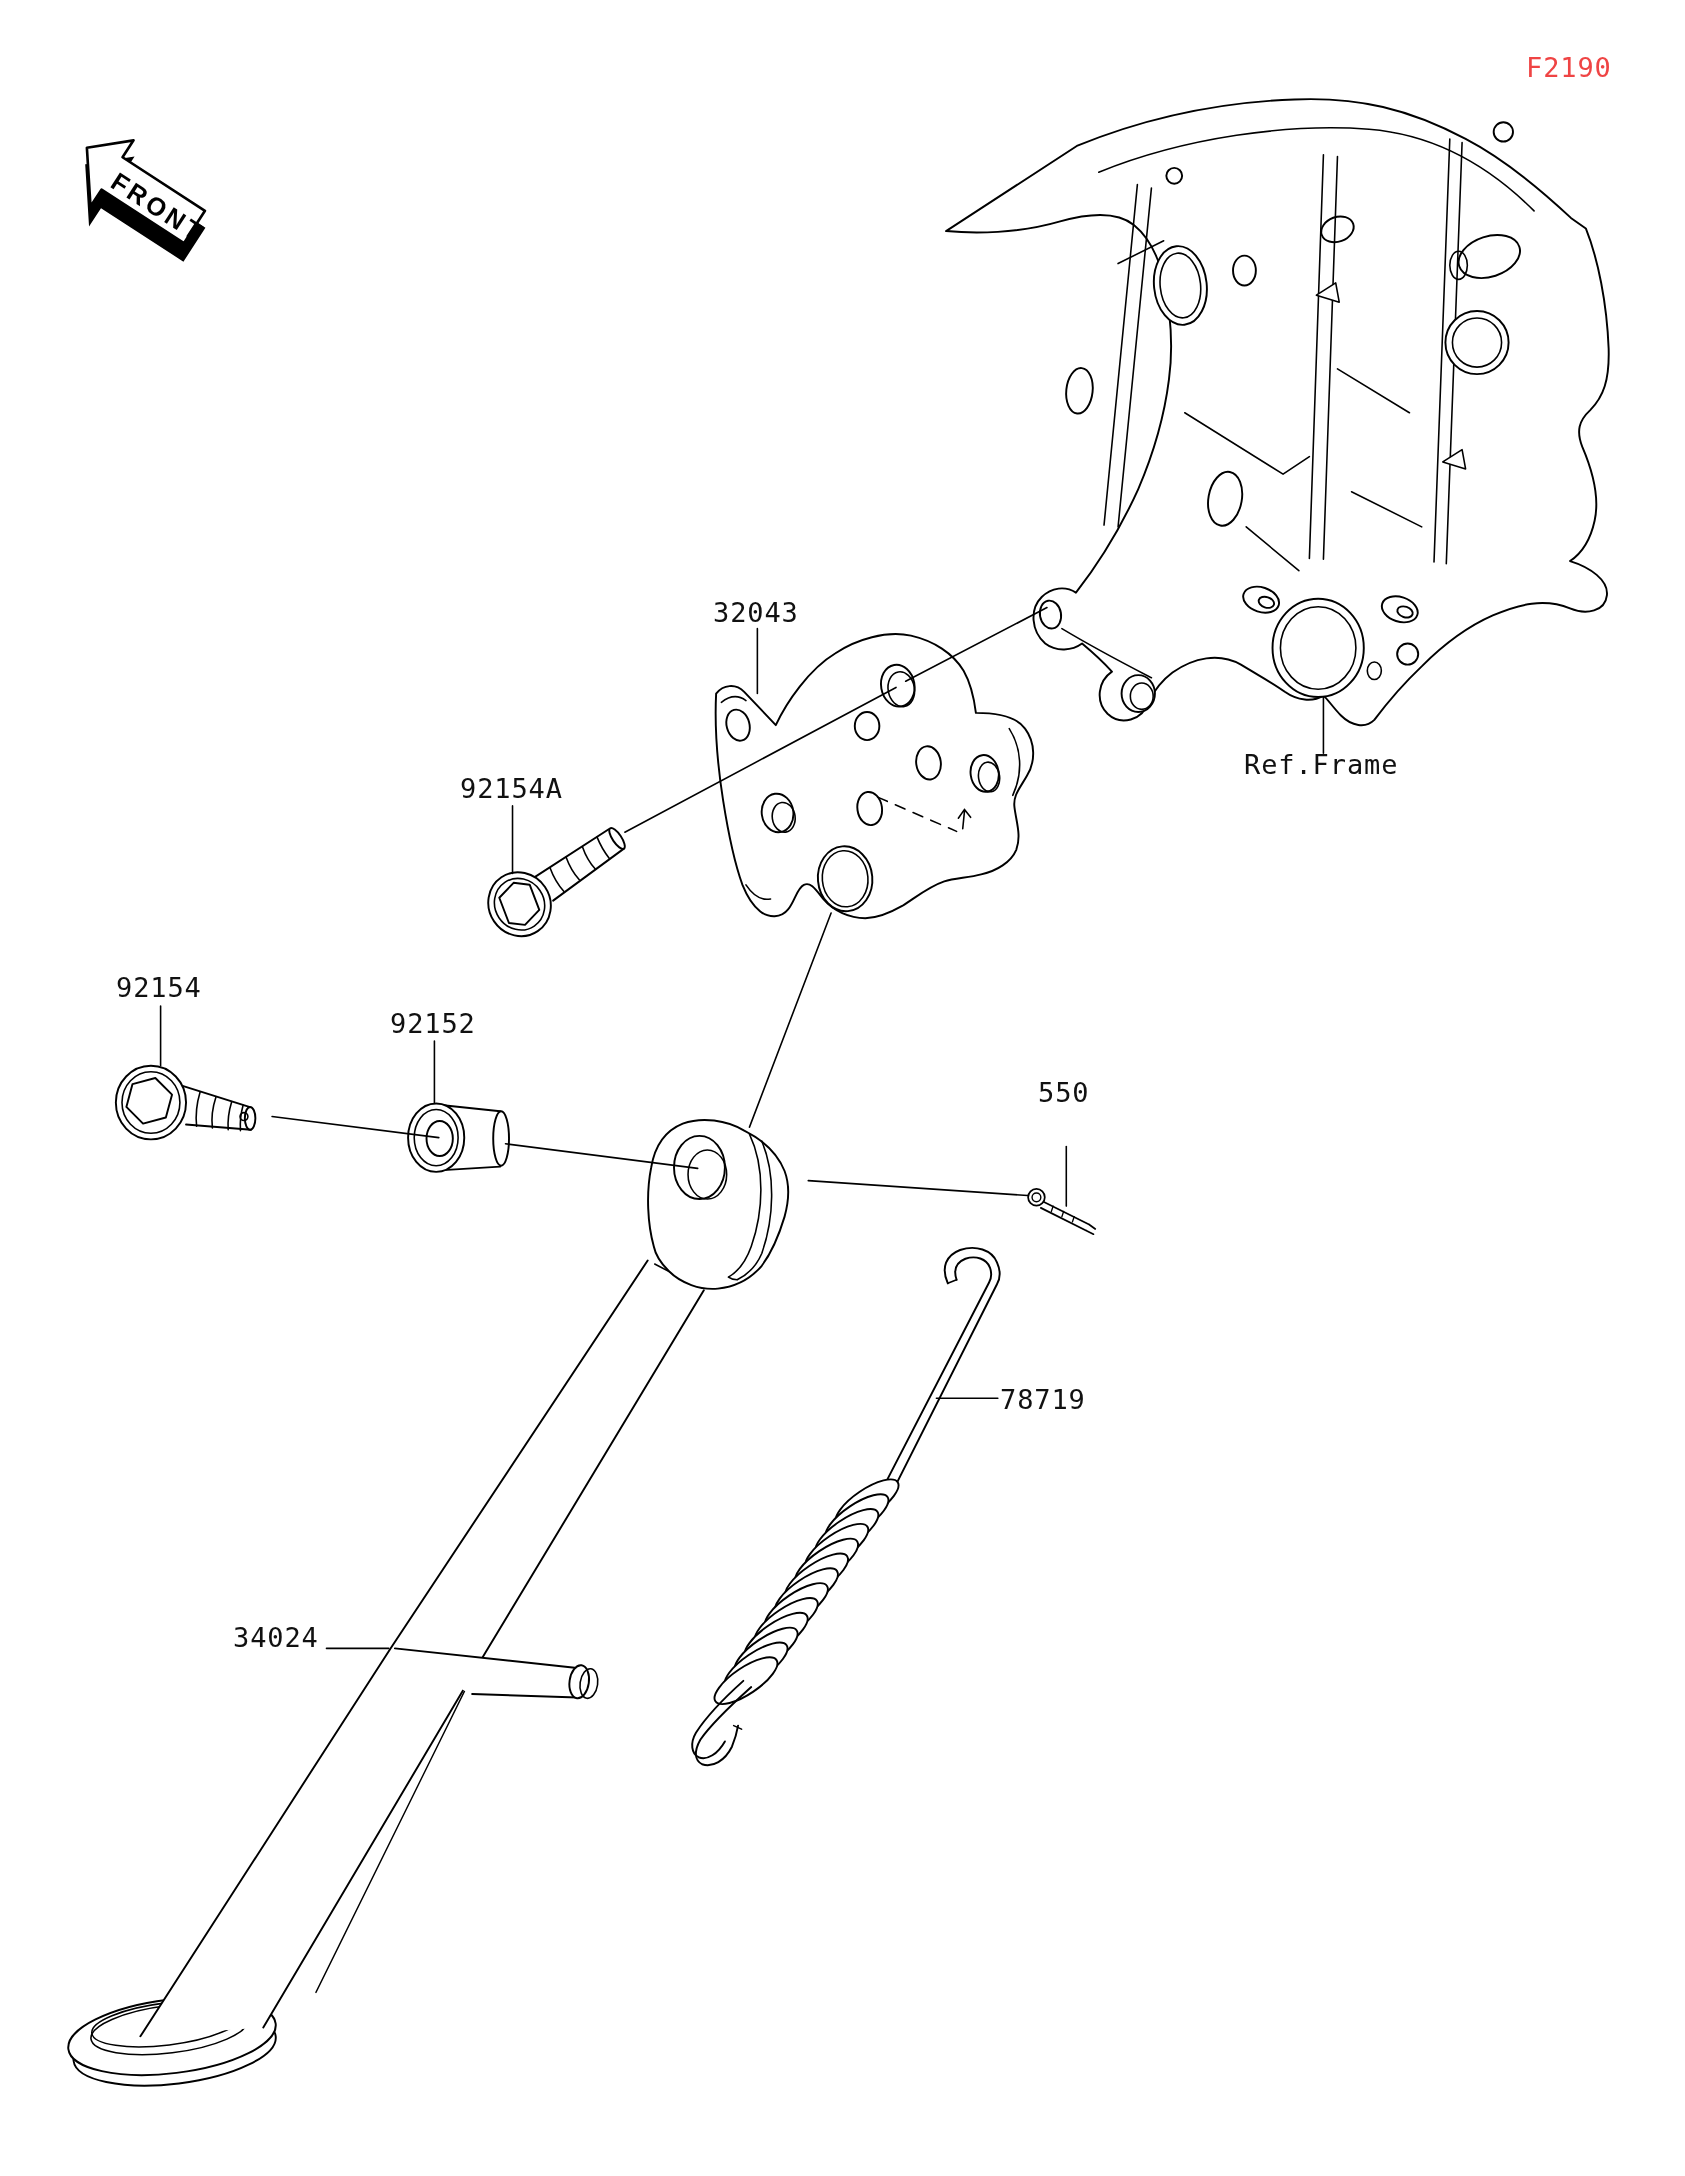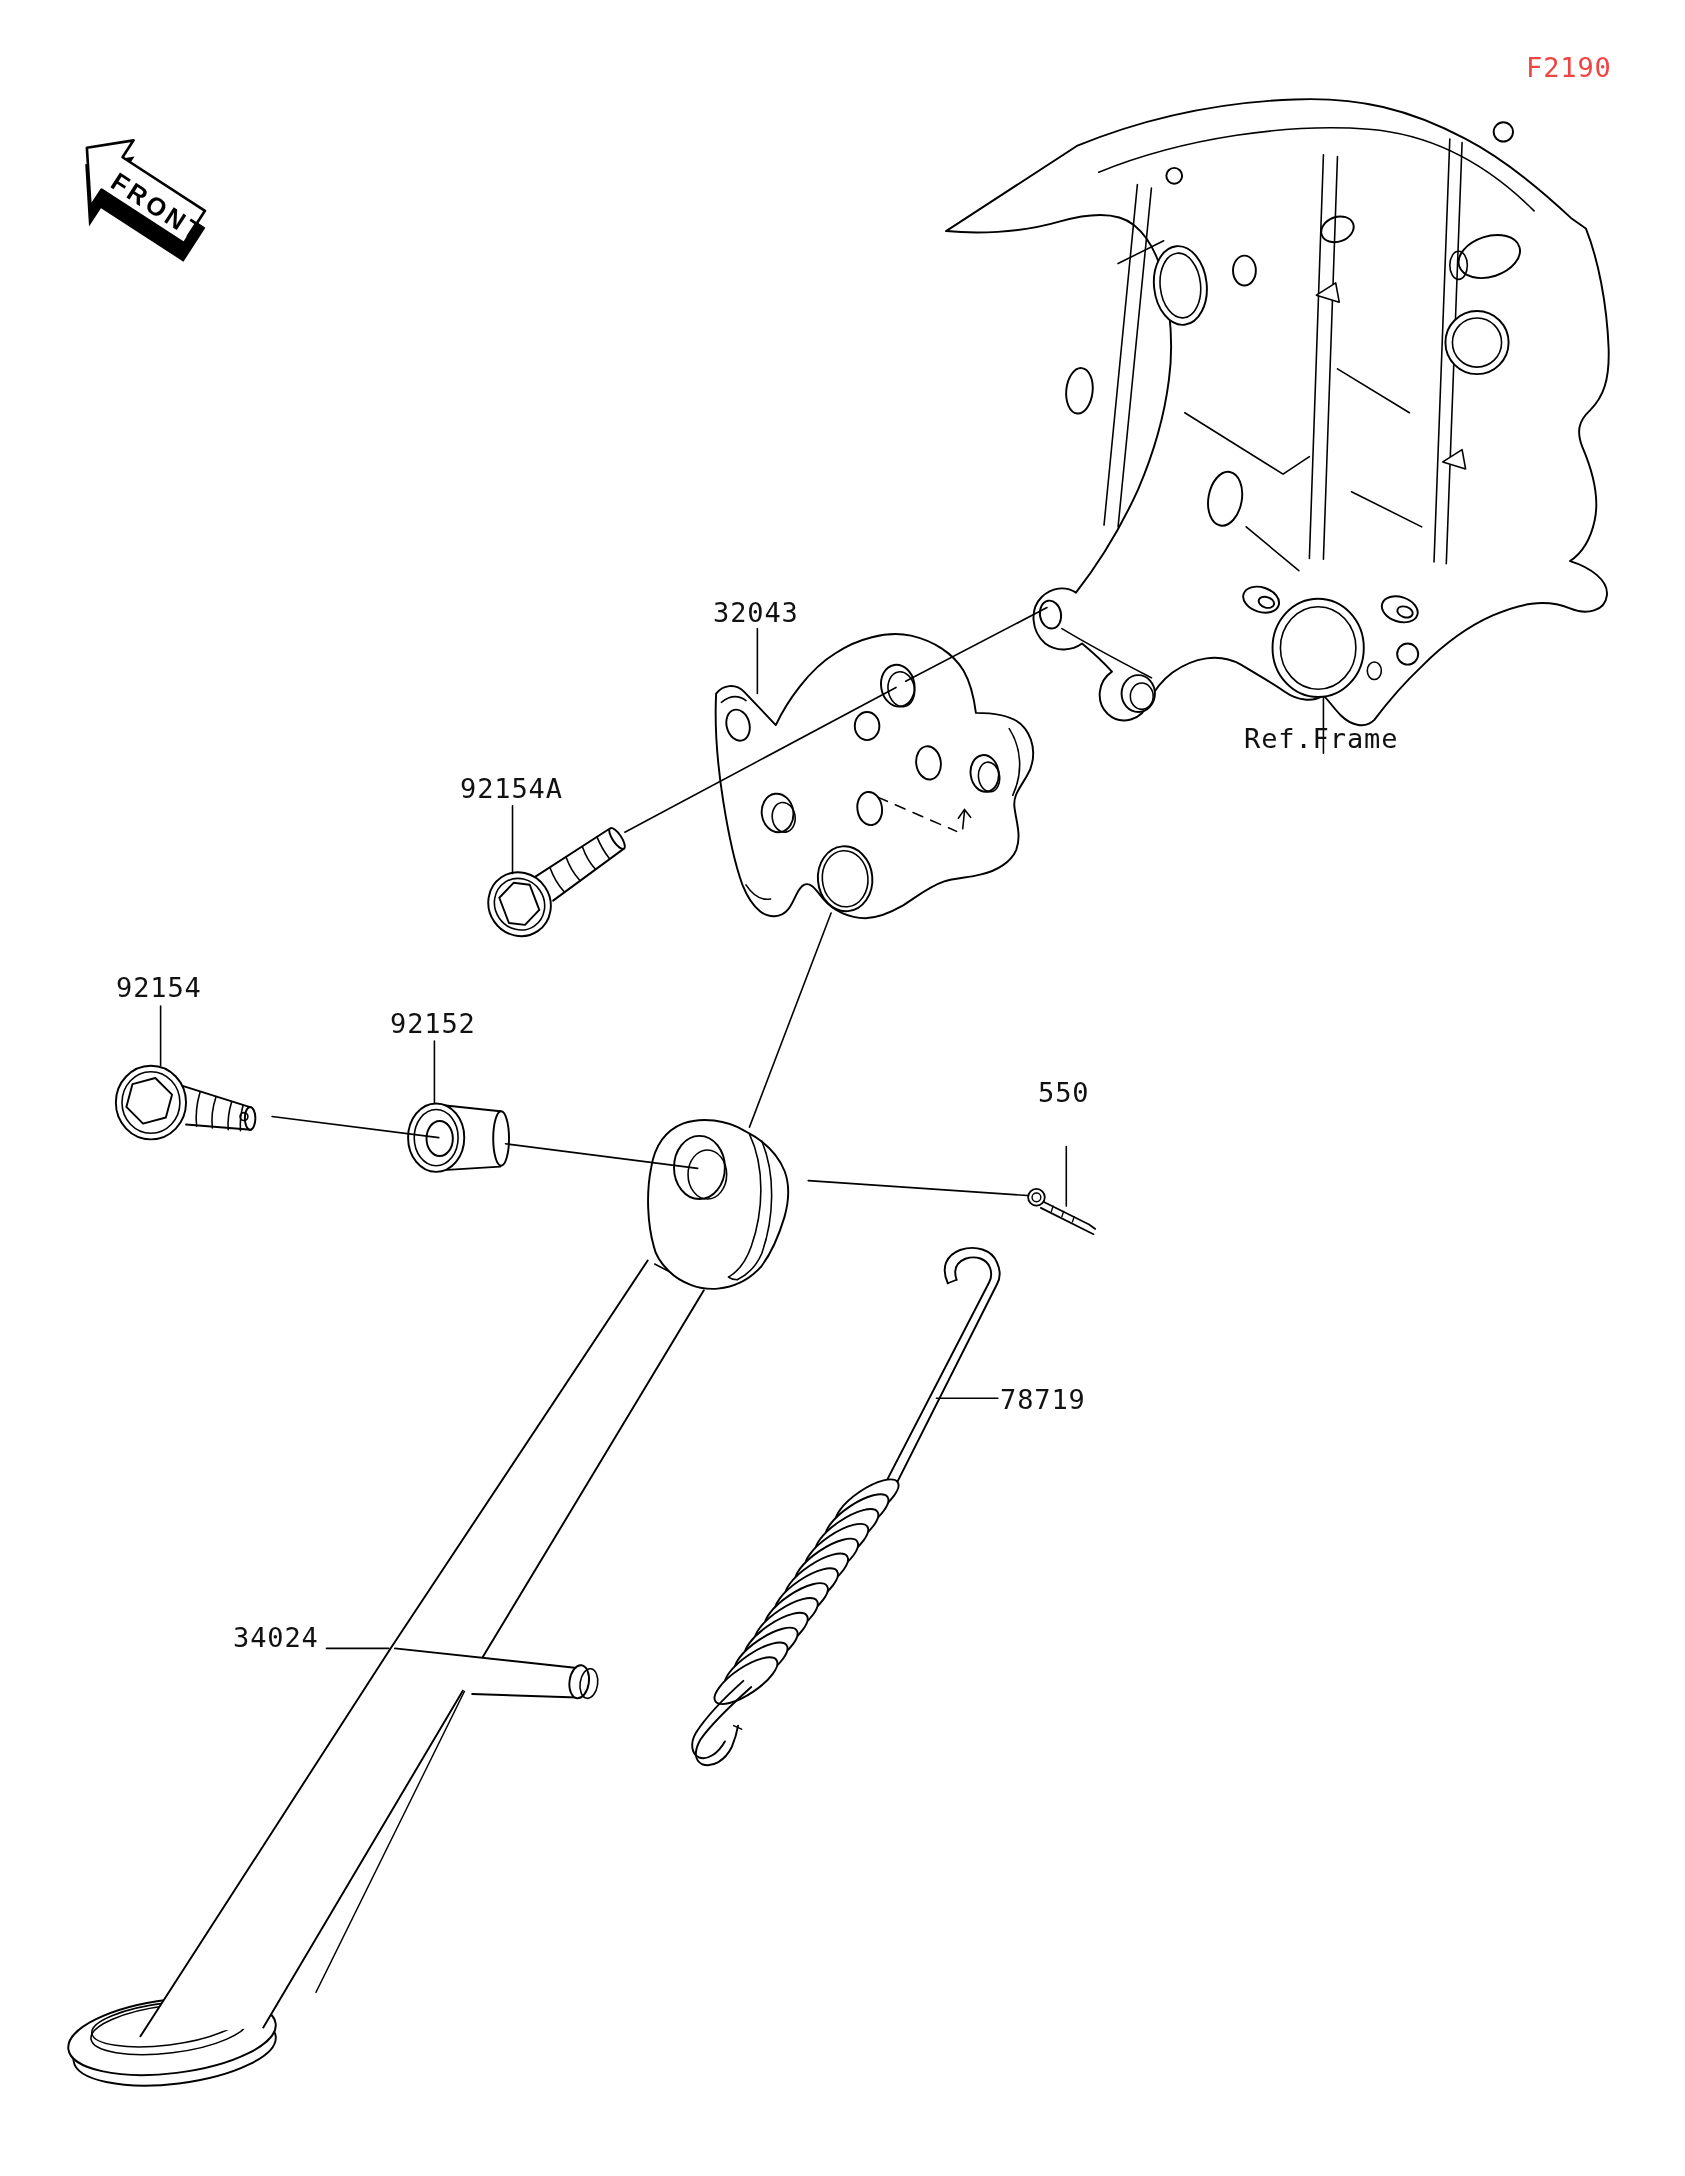--- a/index.html
+++ b/index.html
@@ -294,16 +294,16 @@
   <div class="part-label" style="left:116px;top:974px;">92154</div>
 
   <div class="part-label" style="left:390px;top:1010px;">92152</div>
 
   <div class="part-label" style="left:1038px;top:1079px;">550</div>
 
   <div class="part-label" style="left:1000px;top:1386px;">78719</div>
 
   <div class="part-label" style="left:233px;top:1624px;">34024</div>
 
-  <div class="part-label" style="left:1244px;top:725px;">Ref.Frame</div>
+  <div class="part-label" style="left:1244px;top:751px;">Ref.Frame</div>
 
 </div>
 
 
 </body></html>

